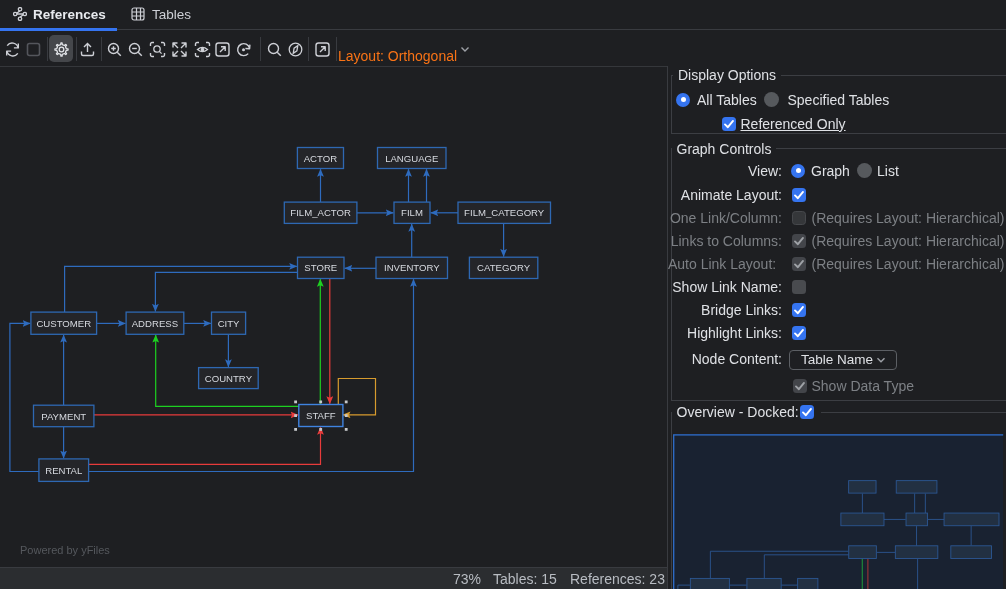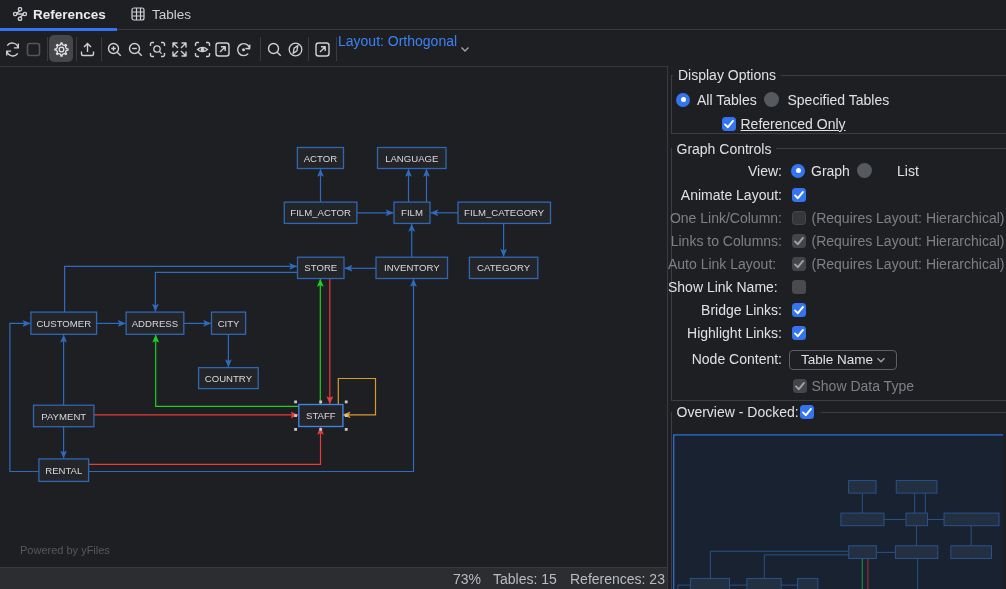--- a/index.html
+++ b/index.html
@@ -129,21 +129,21 @@
       <rect x="2" y="2" width="13" height="13" rx="2.5"></rect>
       <path d="M6 11 L11 6 M7 5.8 H11.2 V10" stroke-linejoin="round"></path>
     </g>
   </svg>
 <div class="abs" style="left:46.8px;top:37px;width:1px;height:24px;background:#393b40;"></div>
 <div class="abs" style="left:75.5px;top:37px;width:1px;height:24px;background:#393b40;"></div>
 <div class="abs" style="left:100.5px;top:37px;width:1px;height:24px;background:#393b40;"></div>
 <div class="abs" style="left:259.5px;top:37px;width:1px;height:24px;background:#393b40;"></div>
 <div class="abs" style="left:308.1px;top:37px;width:1px;height:24px;background:#393b40;"></div>
 <div class="abs" style="left:335.6px;top:37px;width:1px;height:24px;background:#393b40;"></div>
-<span class="abs" style="left:338px;top:33px;color:#3b82f6;font-size:14px;">Layout: Orthogonal</span>
+<span class="abs" style="left:338px;top:48px;color:#f97316;font-size:14px;">Layout: Orthogonal</span>
 <svg class="abs" style="left:460px;top:46px;" width="10" height="7" viewBox="0 0 10 7">
     <path d="M1.5 1.5 L5 5 L8.5 1.5" stroke="#9da0a6" stroke-width="1.4" fill="none"></path>
   </svg>
 <div class="abs" style="left:0;top:66px;width:668px;height:1px;background:#35373b;"></div>
 <svg class="abs" style="left:0;top:70px;" width="668" height="497" viewBox="0 0 668 497" font-family="Liberation Sans,sans-serif">
 <defs>
 <marker id="ab" viewBox="0 0 8 7" refX="7.6" refY="3.5" markerWidth="8" markerHeight="7" markerUnits="userSpaceOnUse" orient="auto">
         <path d="M8 3.5 L0 6.9 L1.6 3.5 L0 0.1 Z" fill="#2e6bbe"></path>
       </marker>
 <marker id="ar" viewBox="0 0 8 7" refX="7.6" refY="3.5" markerWidth="8" markerHeight="7" markerUnits="userSpaceOnUse" orient="auto">
@@ -238,39 +238,39 @@
     </svg></div>
 <span class="abs" style="left:740.5px;top:115.7px;color:#dfe1e5;font-size:14px;white-space:nowrap;text-decoration:underline;">Referenced Only</span>
 <div class="gline" style="left:670.7px;top:148.4px;width:335.3px;height:1px;"></div>
 <div class="gline" style="left:670.7px;top:148.4px;width:1px;height:252px;"></div>
 <div class="gline" style="left:670.7px;top:400.4px;width:335.3px;height:1px;"></div>
 <div class="leg" style="left:671.5px;top:140.5px;">Graph Controls</div>
 <div class="abs lbl" style="left:668px;top:162.8px;width:114px;text-align:right;font-size:14px;">View:</div>
 <div class="radio r-on" style="left:791.3px;top:163.8px;"></div>
 <span class="abs" style="left:811px;top:162.8px;color:#dfe1e5;font-size:14px;white-space:nowrap;">Graph</span>
 <div class="radio r-off" style="left:856.8px;top:163.4px;"></div>
-<span class="abs" style="left:877px;top:162.8px;color:#dfe1e5;font-size:14px;white-space:nowrap;margin-left:20px;">List</span>
+<span class="abs" style="left:877px;top:162.8px;color:#dfe1e5;font-size:14px;white-space:nowrap;">List</span>
 <div class="abs lbl" style="left:668px;top:186.6px;width:114px;text-align:right;font-size:14px;">Animate Layout:</div>
 <div class="cb cb-on" style="left:792.3px;top:187.6px;"><svg width="14" height="14" viewBox="0 0 14 14">
       <path d="M3 7.4 L5.9 10.2 L11 3.9" stroke="#fff" stroke-width="1.9" fill="none" stroke-linecap="round" stroke-linejoin="round"></path>
     </svg></div>
 <div class="abs lbl dis" style="left:668px;top:209.8px;width:114px;text-align:right;font-size:14px;">One Link/Column:</div>
 <div class="cb cb-dis-off" style="left:792.3px;top:210.8px;"></div>
 <span class="abs" style="left:811.5px;top:209.8px;color:#7d8085;font-size:14px;white-space:nowrap;">(Requires Layout: Hierarchical)</span>
 <div class="abs lbl dis" style="left:668px;top:232.9px;width:114px;text-align:right;font-size:14px;">Links to Columns:</div>
 <div class="cb cb-dis-on" style="left:792.3px;top:233.9px;"><svg width="14" height="14" viewBox="0 0 14 14">
       <path d="M3 7.4 L5.9 10.2 L11 3.9" stroke="#9fa2a7" stroke-width="1.9" fill="none" stroke-linecap="round" stroke-linejoin="round"></path>
     </svg></div>
 <span class="abs" style="left:811.5px;top:232.9px;color:#7d8085;font-size:14px;white-space:nowrap;">(Requires Layout: Hierarchical)</span>
 <div class="abs lbl dis" style="left:668px;top:256.0px;width:114px;font-size:14px;">Auto Link Layout:</div>
 <div class="cb cb-dis-on" style="left:792.3px;top:257.0px;"><svg width="14" height="14" viewBox="0 0 14 14">
       <path d="M3 7.4 L5.9 10.2 L11 3.9" stroke="#9fa2a7" stroke-width="1.9" fill="none" stroke-linecap="round" stroke-linejoin="round"></path>
     </svg></div>
 <span class="abs" style="left:811.5px;top:256.0px;color:#7d8085;font-size:14px;white-space:nowrap;">(Requires Layout: Hierarchical)</span>
-<div class="abs lbl" style="left:668px;top:279.1px;width:114px;text-align:left;font-size:14px;">Show Link Name:</div>
+<div class="abs lbl" style="left:668px;top:279.1px;width:114px;text-align:right;font-size:14px;">Show Link Name:</div>
 <div class="cb cb-off" style="left:792.3px;top:280.1px;"></div>
 <div class="abs lbl" style="left:668px;top:302.2px;width:114px;text-align:right;font-size:14px;">Bridge Links:</div>
 <div class="cb cb-on" style="left:792.3px;top:303.2px;"><svg width="14" height="14" viewBox="0 0 14 14">
       <path d="M3 7.4 L5.9 10.2 L11 3.9" stroke="#fff" stroke-width="1.9" fill="none" stroke-linecap="round" stroke-linejoin="round"></path>
     </svg></div>
 <div class="abs lbl" style="left:668px;top:325.3px;width:114px;text-align:right;font-size:14px;">Highlight Links:</div>
 <div class="cb cb-on" style="left:792.3px;top:326.3px;"><svg width="14" height="14" viewBox="0 0 14 14">
       <path d="M3 7.4 L5.9 10.2 L11 3.9" stroke="#fff" stroke-width="1.9" fill="none" stroke-linecap="round" stroke-linejoin="round"></path>
     </svg></div>
 <div class="abs lbl" style="left:668px;top:351.2px;width:114px;text-align:right;font-size:14px;">Node Content:</div>

